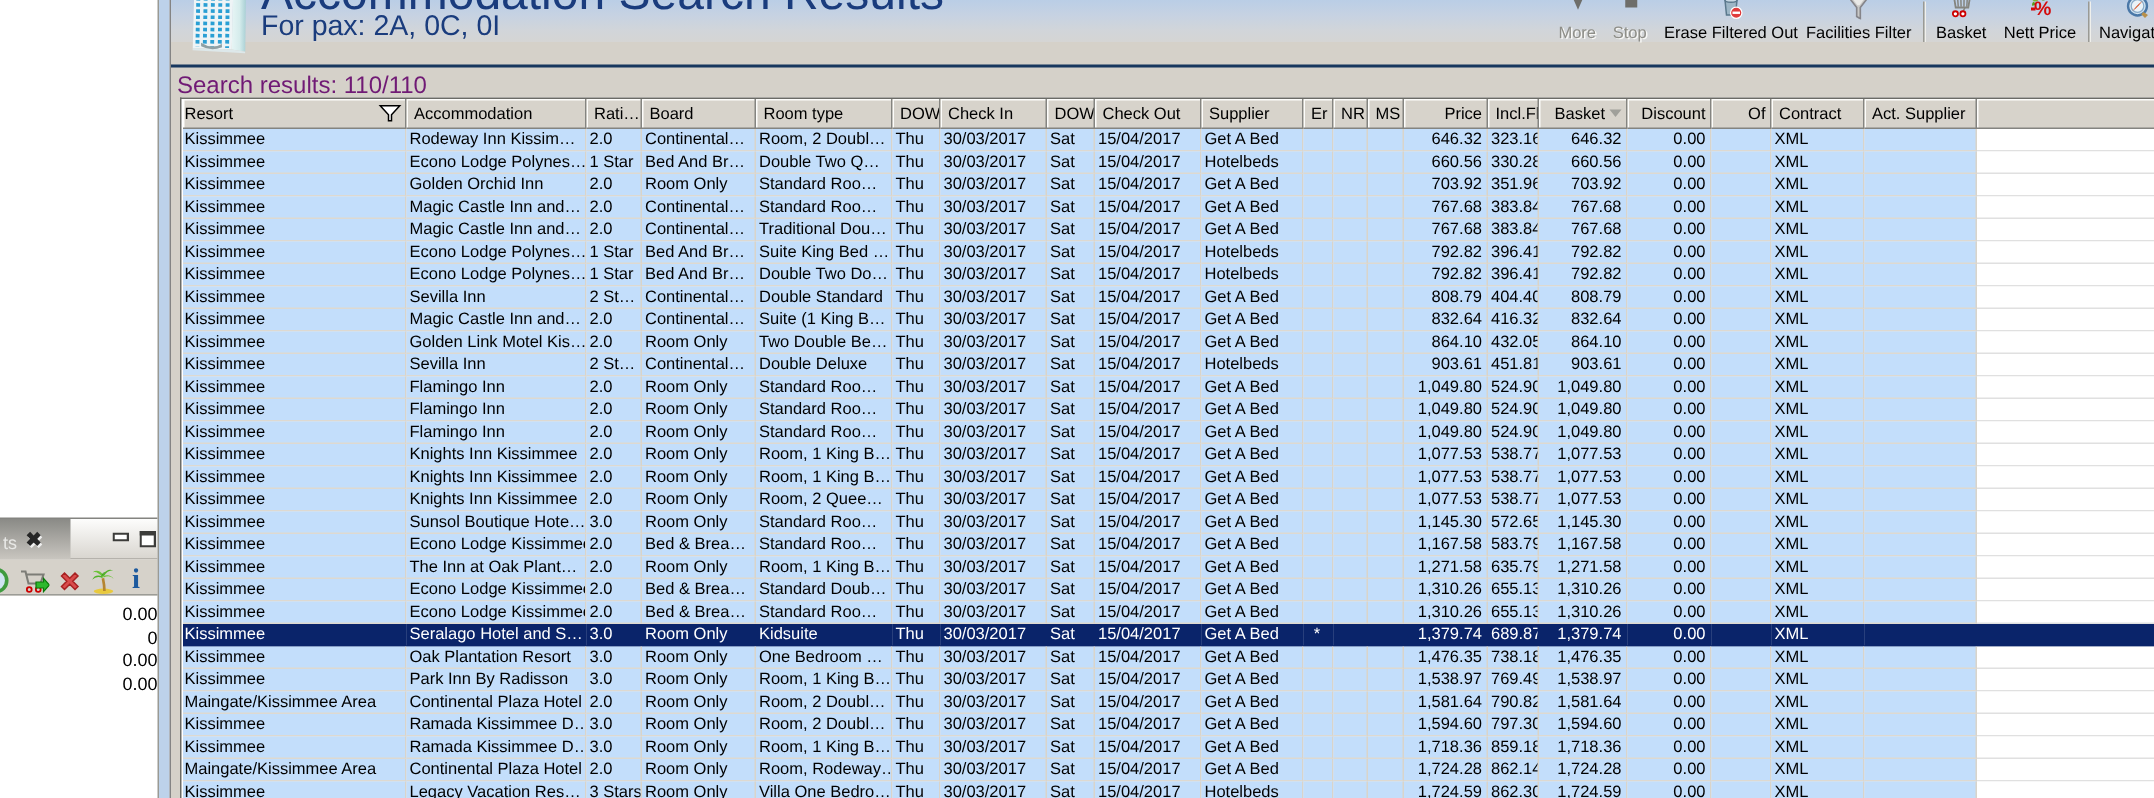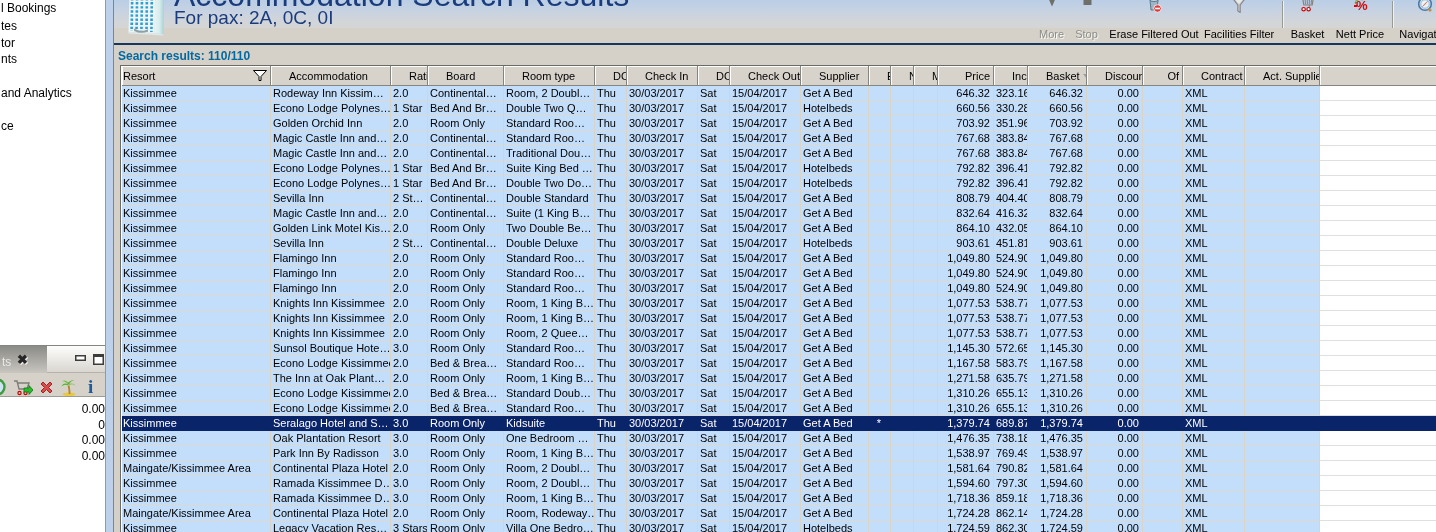--- a/index.html
+++ b/index.html
@@ -30,70 +30,62 @@
 #bl-values { left:0; top:402px; width:106px; background:#fff; font-size:12px;
   text-align:right; color:#000; }
 #bl-values div { height:15.5px; padding-right:1px; }
 
 
 #main { left:114px; top:0; width:1322px; height:532px; background:#d5d1c9; }
 #hdr { position:absolute; left:0; top:0; width:1322px; height:28px;
   background:linear-gradient(#bacee6 0px, #c6d2e2 10px, #d1d5da 20px, #d6d5d2 30px, #d8d5cf 43px); }
 #navline { position:absolute; left:0; top:43px; width:1322px; height:2px; background:#17375e; }
 #searchbar { position:absolute; left:0; top:45px; width:1322px; height:20px; }
-#searchbar span { position:absolute; left:4px; top:4px; font-size:12px; font-weight:bold; color:#0369a1; }
+#searchbar span { position:absolute; left:4px; top:4px; font-size:16px; font-weight:normal; color:#701a75; }
 
 #title1 { position:absolute; left:60px; top:-23px; font-size:32px; color:#1a3c7d; white-space:nowrap; }
 #title2 { position:absolute; left:60px; top:7px;  font-size:19px; color:#1a3c7d; white-space:nowrap; }
 
 
 .tbi { position:absolute; top:0; height:30px; text-align:center; }
-.tbi .lbl { position:absolute; top:16px; width:100%; font-size:11px; color:#000; white-space:nowrap;margin-top:12px; }
+.tbi .lbl { position:absolute; top:16px; width:100%; font-size:11px; color:#000; white-space:nowrap; }
 .tbi .lbl.dis { color:#8e8e88; text-shadow:1px 1px 0 #f8f8f6; }
 .tbi .ico { position:absolute; top:-3px; left:50%; margin-left:-8px; width:16px; height:16px; }
 .tbsep { position:absolute; top:1px; width:1px; height:27px; background:#9a9a94;
   box-shadow:1px 0 0 #f0f0ec; }
 
 
 #tablebox { position:absolute; left:6px; top:65px; width:1317px; height:467px;
   border-left:1px solid #6b6b66; border-top:1px solid #6b6b66; background:#fff; padding-left:1px; }
 table { border-collapse:separate; border-spacing:0; table-layout:fixed; width:1316px; }
 th, td { overflow:hidden; white-space:nowrap; font-size:11px; color:#000;
   height:15px; padding:0 3px 0 2px; }
 tbody td { height:15px; }
 tbody td:first-child, thead th:first-child { padding-left:1px; }
 thead th { height:20px; background:#d7d3cb; font-weight:normal; text-align:left;
   border-right:1px solid #848480; border-bottom:1px solid #848480;
-  box-shadow:inset 1px 1px 0 #fdfdfb; position:relative; padding-left:18px; }
+  box-shadow:inset 1px 1px 0 #fdfdfb; position:relative; padding-left:5px; }
 th.hfill { background:#d7d3cb; border-right:none; box-shadow:inset 1px 1px 0 #fdfdfb; }
 th.hr { text-align:right; }
 th.hc { text-align:right; }
 tbody td { background:#c3defb; border-right:1px solid #d9d4ca; border-bottom:1px solid #ded9d0; }
 tbody td.cr { text-align:right; }
 tbody td.cc { text-align:center; }
 td.filler { background:#fff; border-right:none; }
 td.filler { border-bottom:1px solid #e0e0e0; }
 tr.sel td { background:#0a246a; color:#fff; border-bottom-color:#0a246a; border-right-color:#0a246a; }
 tr.sel td.filler { background:#0a246a; }
 .funnel { position:absolute; right:2px; top:3px; }
 .sorttri { display:inline-block; width:0; height:0; margin-left:3px;
   border-left:4px solid transparent; border-right:4px solid transparent;
   border-top:5px solid #a0a09a; vertical-align:middle; }
 </style></head>
 <body>
 <div id="stage">
 
-  <div id="sidebar" class="abs">
-    <div class="snav" style="top:1px">l Bookings</div>
-    <div class="snav" style="top:19px">tes</div>
-    <div class="snav" style="top:36px">tor</div>
-    <div class="snav" style="top:52px">nts</div>
-    <div class="snav" style="top:86px">and Analytics</div>
-    <div class="snav" style="top:119px">ce</div>
-  </div>
 
   <div id="bl-border-top" class="abs"></div>
   <div id="bl-tabbar" class="abs"></div>
   <div id="bl-tab" class="abs">
       <span class="txt">ts</span>
       <span class="x">✖</span>
     </div>
 
   <svg class="winbtn" style="left:75px;top:355px" width="11" height="6">
       <rect x="0.75" y="0.75" width="9.5" height="4.5" fill="#fff" stroke="#3c3c3a" stroke-width="1.5"></rect>

